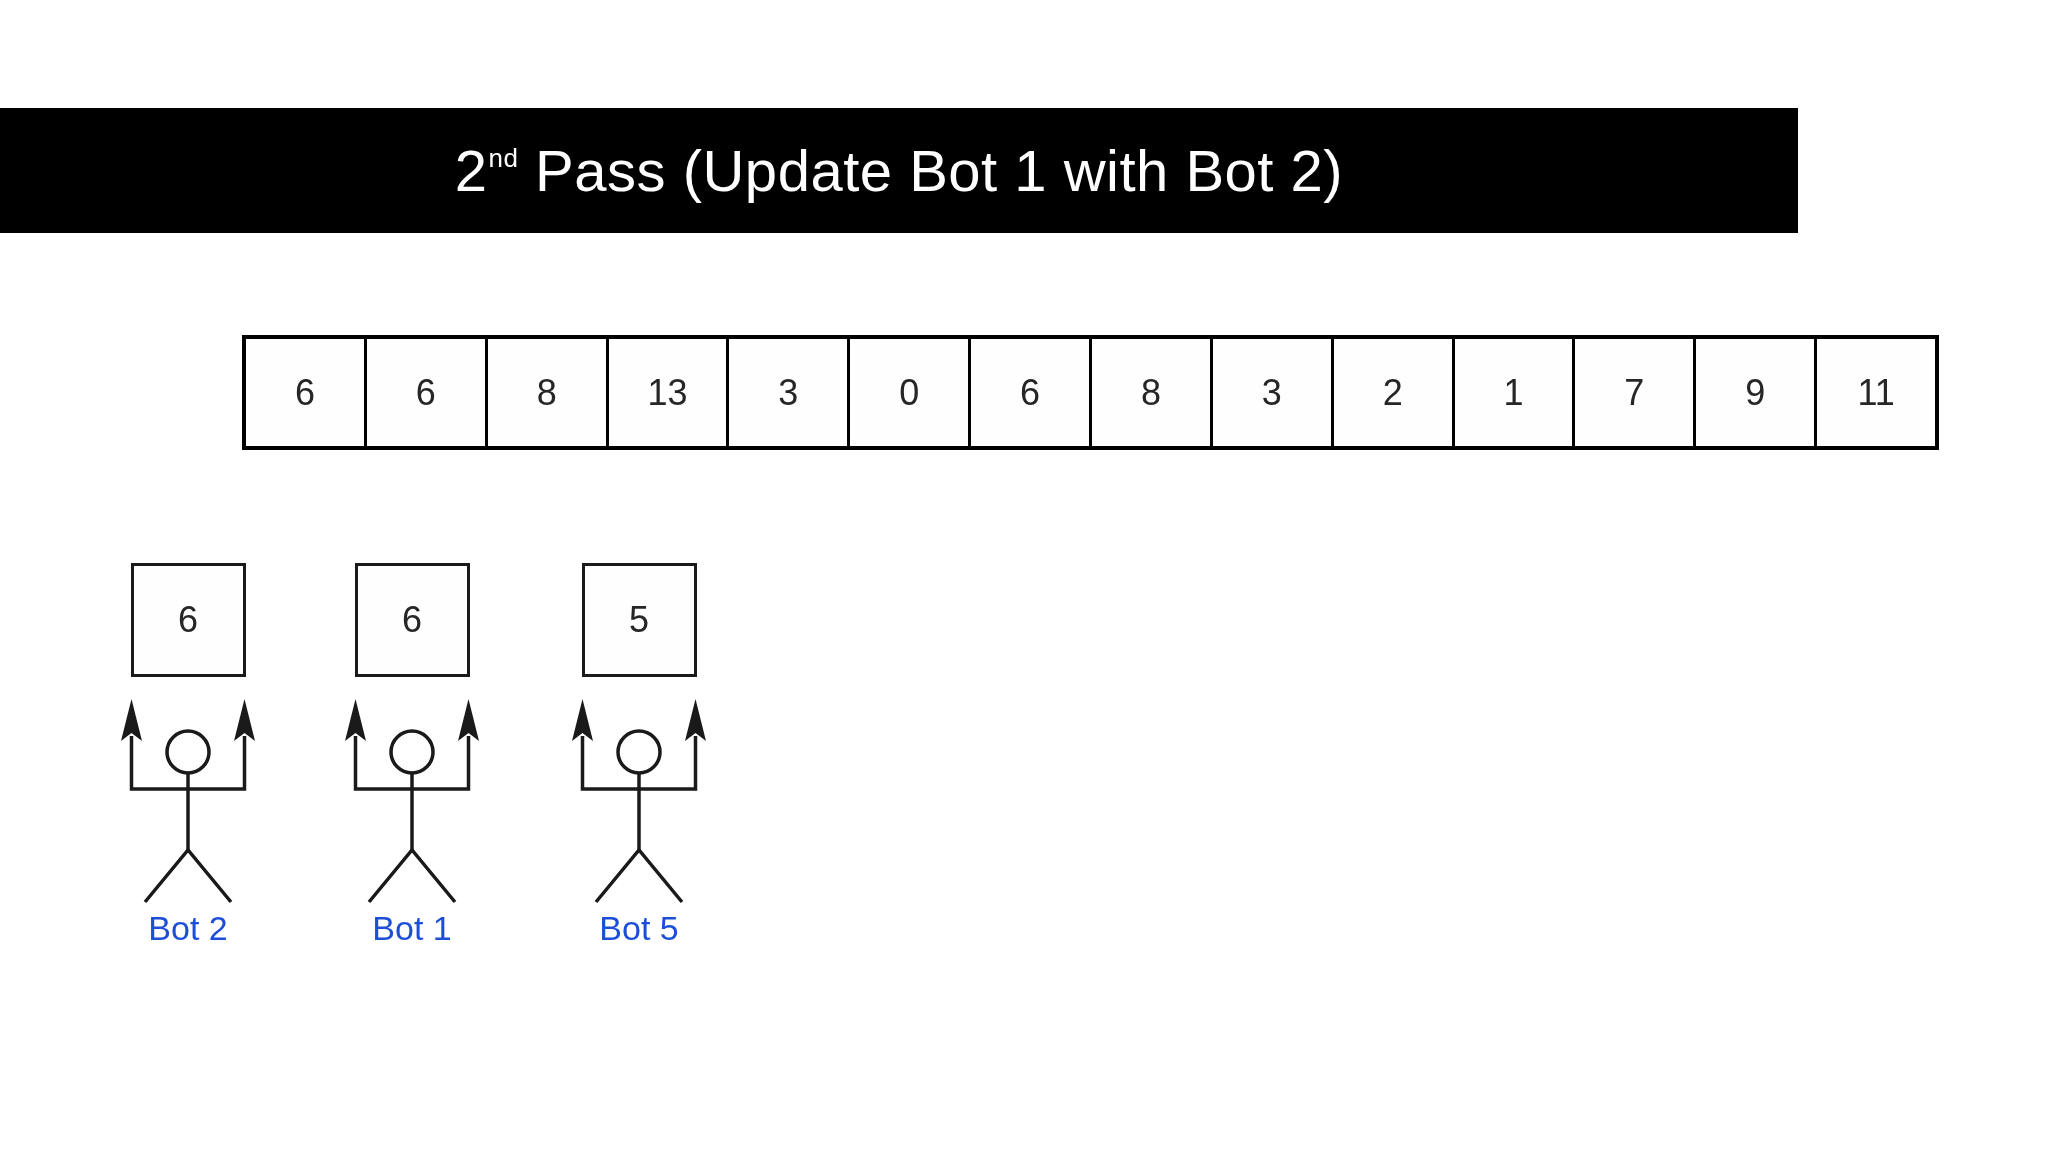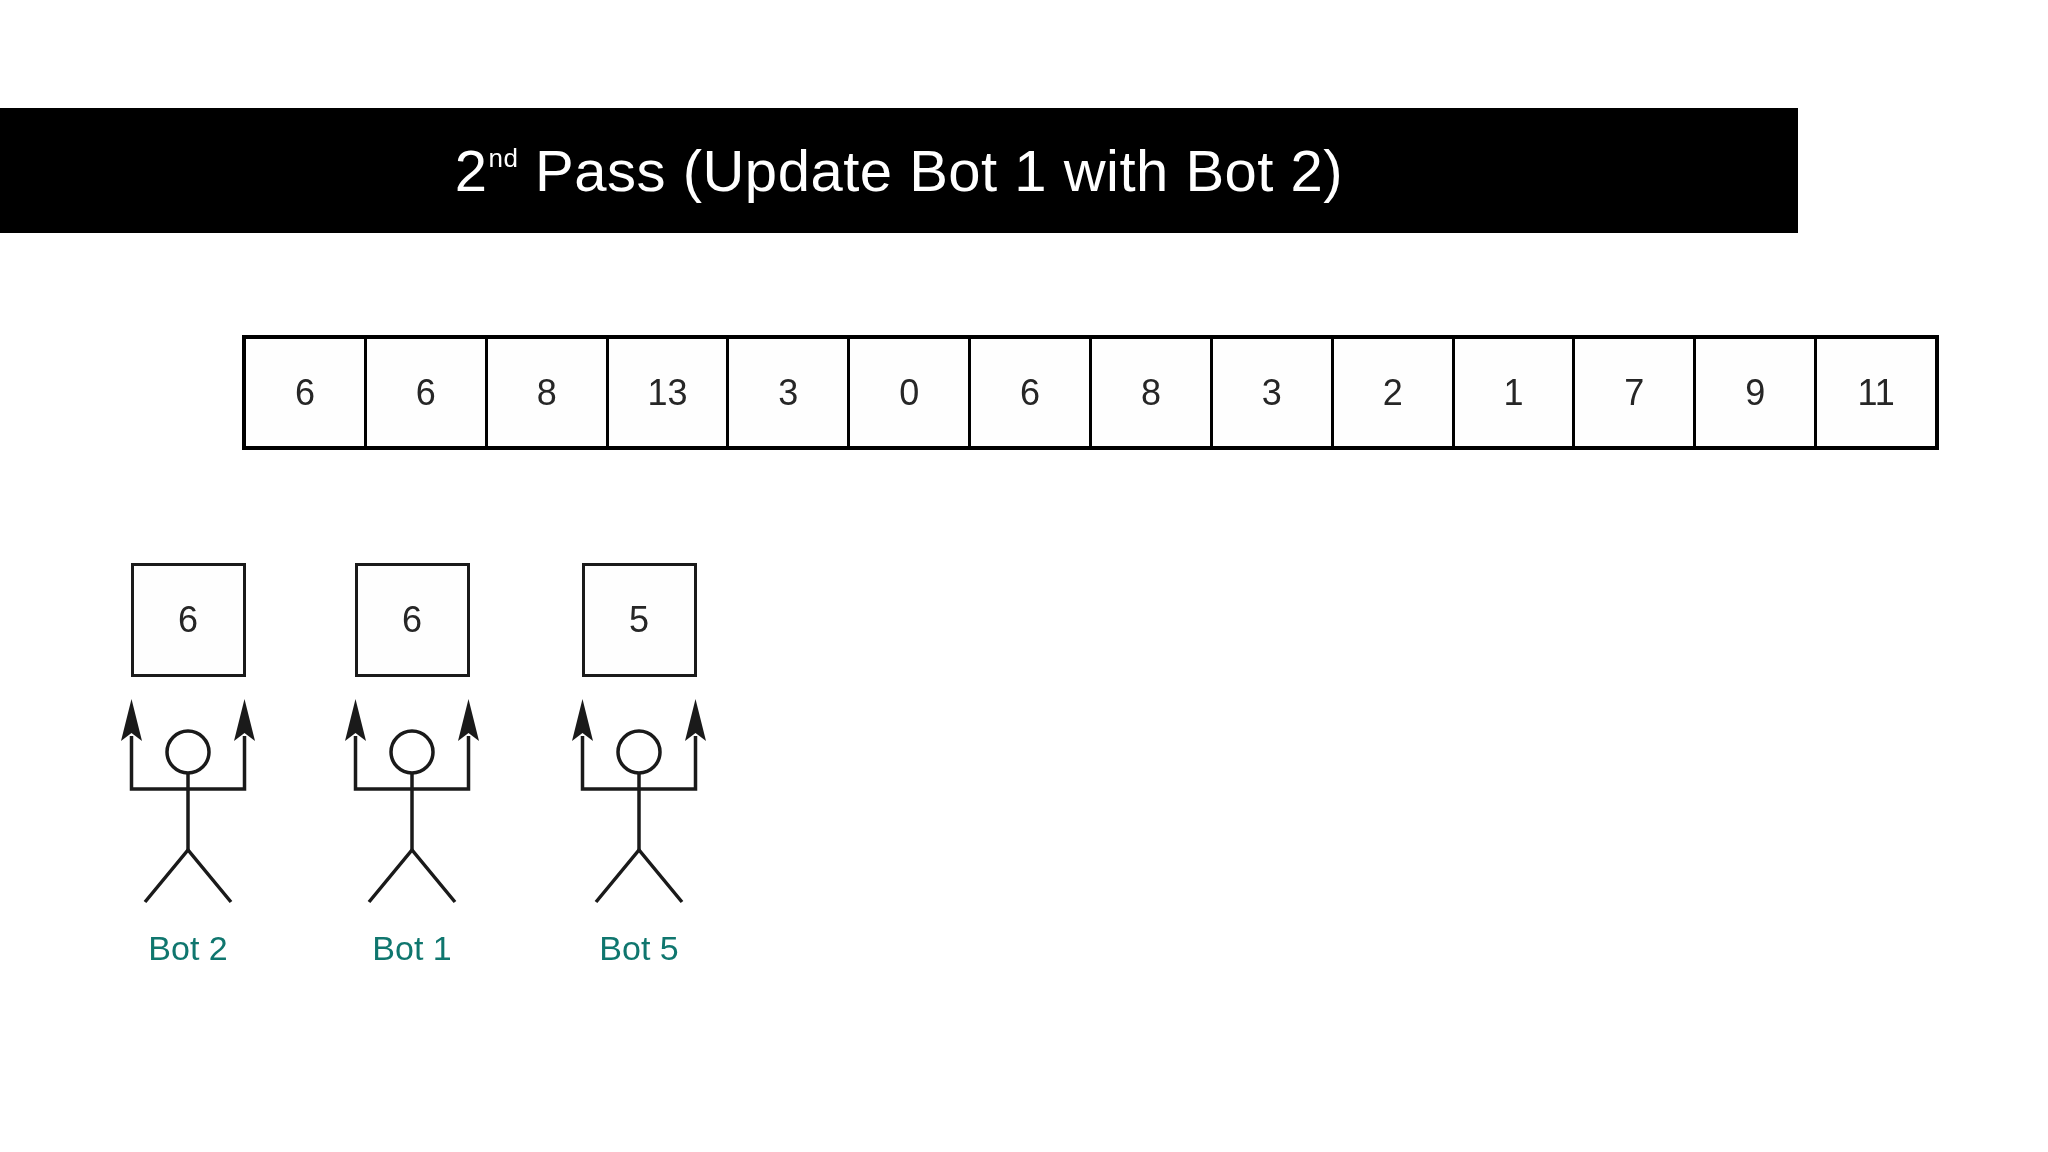--- a/index.html
+++ b/index.html
@@ -80,23 +80,23 @@
     align-items: center;
     justify-content: center;
     font-size: 36px;
     color: #262626;
   }
   .figure {
     margin-top: 17px;
     display: block;
   }
   .bot-label {
-    margin-top: 20px;
+    margin-top: 0;
     font-size: 34px;
-    color: #0f766e;
+    color: #1d4ed8;
   }
 </style>
 </head>
 <body>
 
 <div class="canvas">
 
   <div class="banner">
     <div class="title"><span>2</span><sup>nd</sup><span> Pass (Update Bot 1 with Bot 2)</span></div>
   </div>

